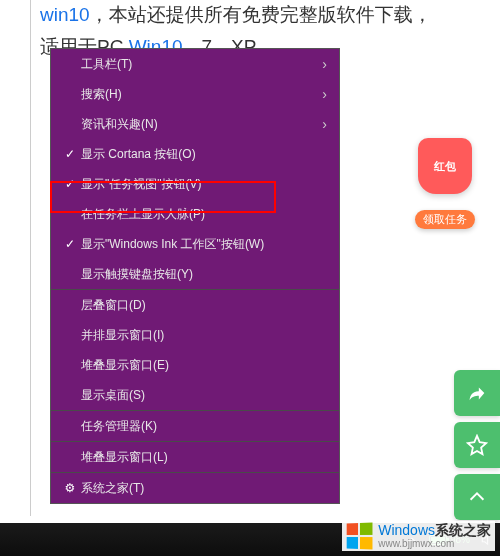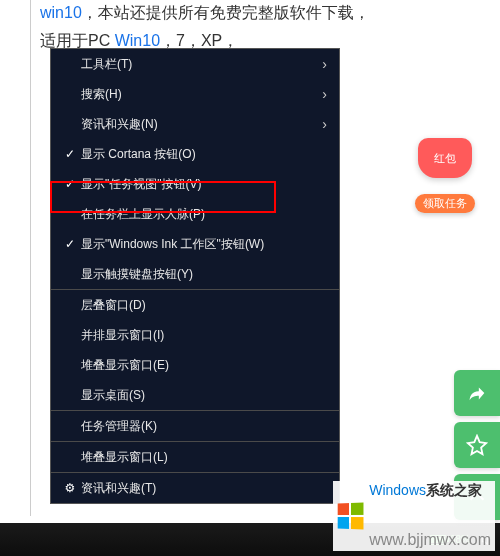--- a/index.html
+++ b/index.html
@@ -8,32 +8,32 @@
       height: 556px;
       font-family: "Microsoft YaHei", sans-serif;
       background: #fff;
       overflow: hidden;
       position: relative;
     }
     .bg-content {
       position: absolute;
       top: 0; left: 0; right: 0;
       padding: 0 40px;
-      font-size: 16px;
+      font-size: 19px;
       color: #333;
       line-height: 1.6;
     }
     .bg-content .link { color: #1a73e8; }
     .bg-content .line2 { margin-top: 2px; }
     .context-menu {
       position: absolute;
       left: 50px;
       top: 48px;
       width: 290px;
-      background: #0f172a;
+      background: #701a75;
       color: #e8e8e8;
       font-size: 12px;
       border: 1px solid #555;
       z-index: 10;
     }
     .menu-item {
       display: flex;
       align-items: center;
       height: 30px;
       padding: 0 12px 0 8px;
@@ -71,31 +71,31 @@
     .red-envelope {
       position: absolute;
       right: 22px;
       top: 138px;
       width: 66px;
       text-align: center;
       z-index: 5;
     }
     .red-envelope .badge {
       width: 54px;
-      height: 40px;
+      height: 56px;
       margin: 0 auto;
       border-radius: 10px 10px 18px 18px;
       position: relative;
       box-shadow: 0 2px 6px rgba(0,0,0,0.2);
       display: flex;
       align-items: center;
       justify-content: center;
       color: #fff;
       font-size: 11px;
-      font-weight: normal;
+      font-weight: bold;
     }
     .red-envelope .badge::after {
       content: "";
       position: absolute;
       top: 0; left: 0; right: 0;
       height: 20px;
       border-radius: 10px 10px 50% 50%;
       opacity: 0.3;
     }
     .red-envelope .btn {
@@ -209,23 +209,22 @@
     .watermark .main {
       font-size: 14px;
       color: #0078d7;
       font-weight: 500;
     }
     .watermark .main .cn {
       color: #333;
       font-weight: bold;
     }
     .watermark .url {
-      font-size: 16px;
+      font-size: 10px;
       color: #888;
-      margin-top: 33px;
     }
     .left-border {
       position: absolute;
       left: 30px;
       top: 0;
       bottom: 40px;
       width: 1px;
       background: #ccc;
     }
   </style>
@@ -300,21 +299,21 @@
       <span class="label">任务管理器(K)</span>
     </div>
     <div class="divider"></div>
     <div class="menu-item">
       <span class="check"></span>
       <span class="label">堆叠显示窗口(L)</span>
     </div>
     <div class="divider"></div>
     <div class="menu-item">
       <span class="check">⚙</span>
-      <span class="label">资讯和兴趣(T)</span>
+      <span class="label">系统之家(T)</span>
     </div>
   </div>
 
 <div class="highlight-box"></div>
 
 <div class="red-envelope">
   <div class="badge" id="re-badge" style="background: rgb(255, 90, 90);">红包</div>
   <div class="btn" id="re-btn" style="background: rgb(255, 122, 61);">领取任务</div>
 </div>
 

